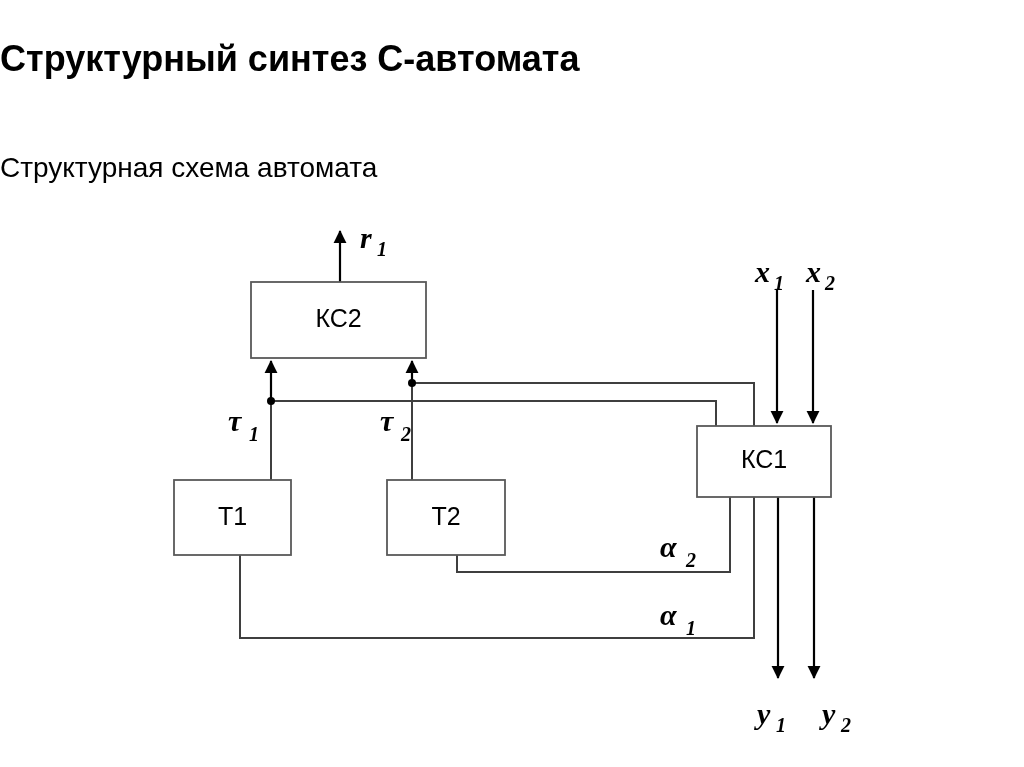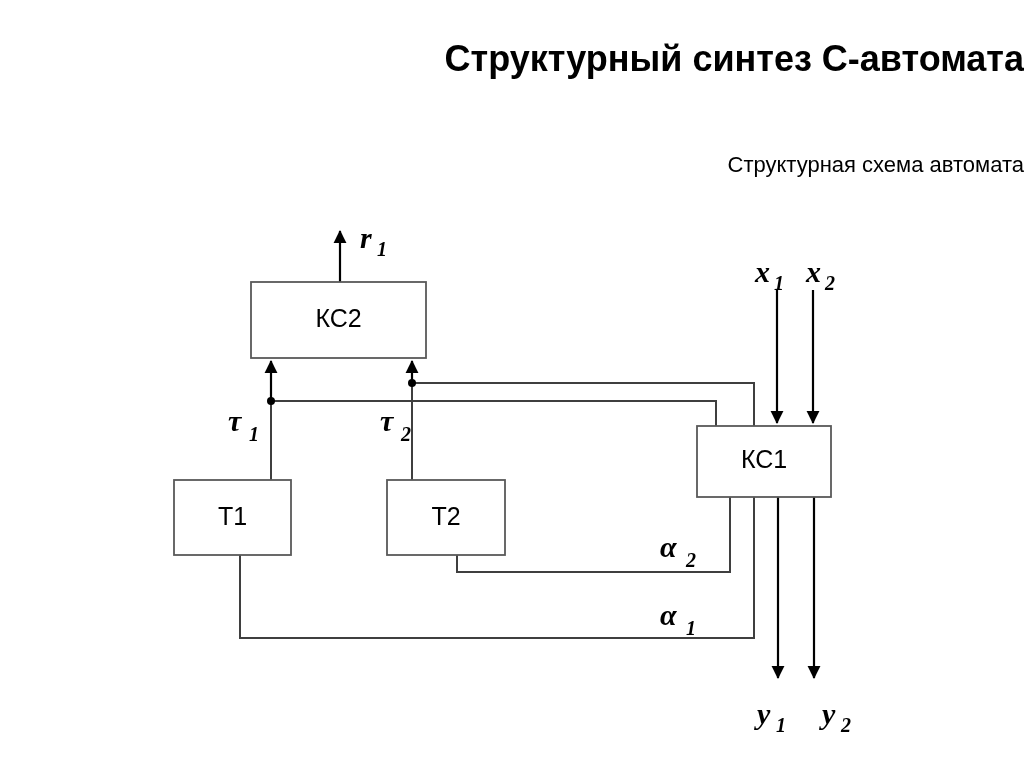--- a/index.html
+++ b/index.html
@@ -19,35 +19,35 @@
     position: relative;
     width: 1024px;
     height: 767px;
     background: #ffffff;
   }
   .title {
     position: absolute;
     left: 0;
     top: 38px;
     width: 1024px;
-    text-align: right;
+    text-align: left;
     font-size: 36px;
     font-weight: 700;
     font-family: "Liberation Sans", sans-serif;
     color: #000000;
     letter-spacing: 0px;
     white-space: nowrap;
   }
   .subtitle {
     position: absolute;
     left: 0;
     top: 152px;
     width: 1024px;
-    text-align: right;
-    font-size: 22px;
+    text-align: left;
+    font-size: 28px;
     font-weight: 400;
     font-family: "Liberation Sans", sans-serif;
     color: #000000;
     white-space: nowrap;
   }
   #diagram {
     position: absolute;
     left: 0;
     top: 0;
     width: 1024px;

